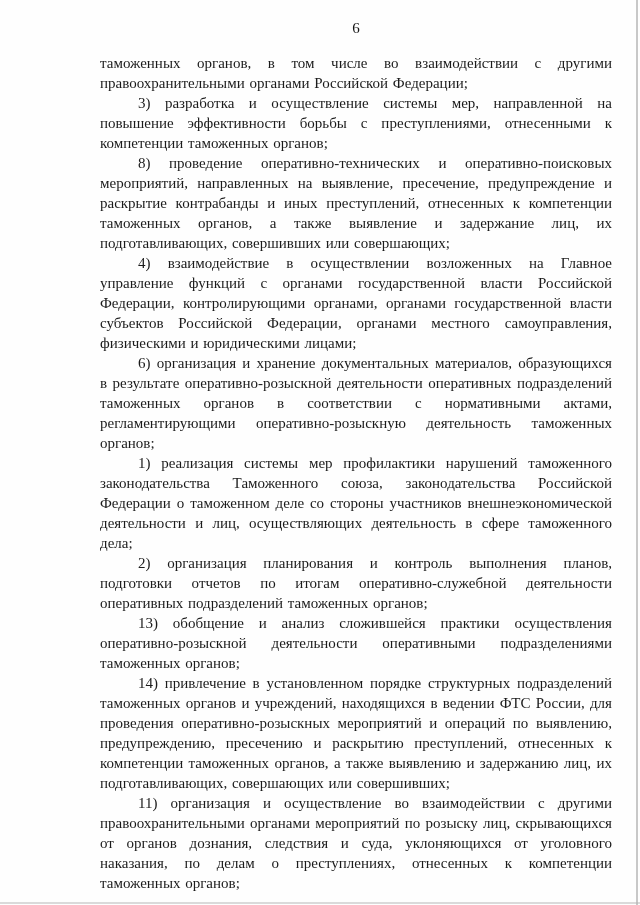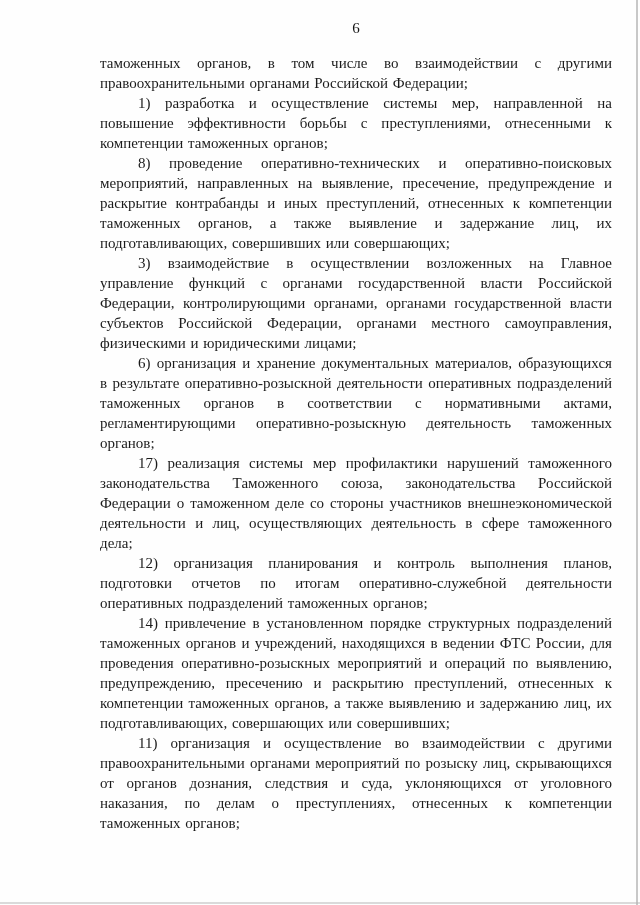--- a/index.html
+++ b/index.html
@@ -68,22 +68,23 @@
 <body>
 
 <div class="page">
   <div class="scan-edge-right"></div>
   <div class="scan-edge-bottom"></div>
 
   <div class="page-number">6</div>
 
   <div class="text-block">
     <p class="para cont">таможенных органов, в том числе во взаимодействии с другими правоохранительными органами Российской Федерации;</p>
-    <p class="para">1) разработка и осуществление системы мер, направленной на повышение эффективности борьбы с преступлениями, отнесенными к компетенции таможенных органов;</p>
+    <p class="para">3) разработка и осуществление системы мер, направленной на повышение эффективности борьбы с преступлениями, отнесенными к компетенции таможенных органов;</p>
     <p class="para">8) проведение оперативно-технических и оперативно-поисковых мероприятий, направленных на выявление, пресечение, предупреждение и раскрытие контрабанды и иных преступлений, отнесенных к компетенции таможенных органов, а также выявление и задержание лиц, их подготавливающих, совершивших или совершающих;</p>
-    <p class="para">3) взаимодействие в осуществлении возложенных на Главное управление функций с органами государственной власти Российской Федерации, контролирующими органами, органами государственной власти субъектов Российской Федерации, органами местного самоуправления, физическими и юридическими лицами;</p>
+    <p class="para">4) взаимодействие в осуществлении возложенных на Главное управление функций с органами государственной власти Российской Федерации, контролирующими органами, органами государственной власти субъектов Российской Федерации, органами местного самоуправления, физическими и юридическими лицами;</p>
     <p class="para">6) организация и хранение документальных материалов, образующихся в результате оперативно-розыскной деятельности оперативных подразделений таможенных органов в соответствии с нормативными актами, регламентирующими оперативно-розыскную деятельность таможенных органов;</p>
-    <p class="para">17) реализация системы мер профилактики нарушений таможенного законодательства Таможенного союза, законодательства Российской Федерации о таможенном деле со стороны участников внешнеэкономической деятельности и лиц, осуществляющих деятельность в сфере таможенного дела;</p>
-    <p class="para">12) организация планирования и контроль выполнения планов, подготовки отчетов по итогам оперативно-служебной деятельности оперативных подразделений таможенных органов;</p>
+    <p class="para">1) реализация системы мер профилактики нарушений таможенного законодательства Таможенного союза, законодательства Российской Федерации о таможенном деле со стороны участников внешнеэкономической деятельности и лиц, осуществляющих деятельность в сфере таможенного дела;</p>
+    <p class="para">2) организация планирования и контроль выполнения планов, подготовки отчетов по итогам оперативно-служебной деятельности оперативных подразделений таможенных органов;</p>
+    <p class="para">13) обобщение и анализ сложившейся практики осуществления оперативно-розыскной деятельности оперативными подразделениями таможенных органов;</p>
     <p class="para">14) привлечение в установленном порядке структурных подразделений таможенных органов и учреждений, находящихся в ведении ФТС России, для проведения оперативно-розыскных мероприятий и операций по выявлению, предупреждению, пресечению и раскрытию преступлений, отнесенных к компетенции таможенных органов, а также выявлению и задержанию лиц, их подготавливающих, совершающих или совершивших;</p>
     <p class="para">11) организация и осуществление во взаимодействии с другими правоохранительными органами мероприятий по розыску лиц, скрывающихся от органов дознания, следствия и суда, уклоняющихся от уголовного наказания, по делам о преступлениях, отнесенных к компетенции таможенных органов;</p>
   </div>
 </div>
 
 </body></html>

